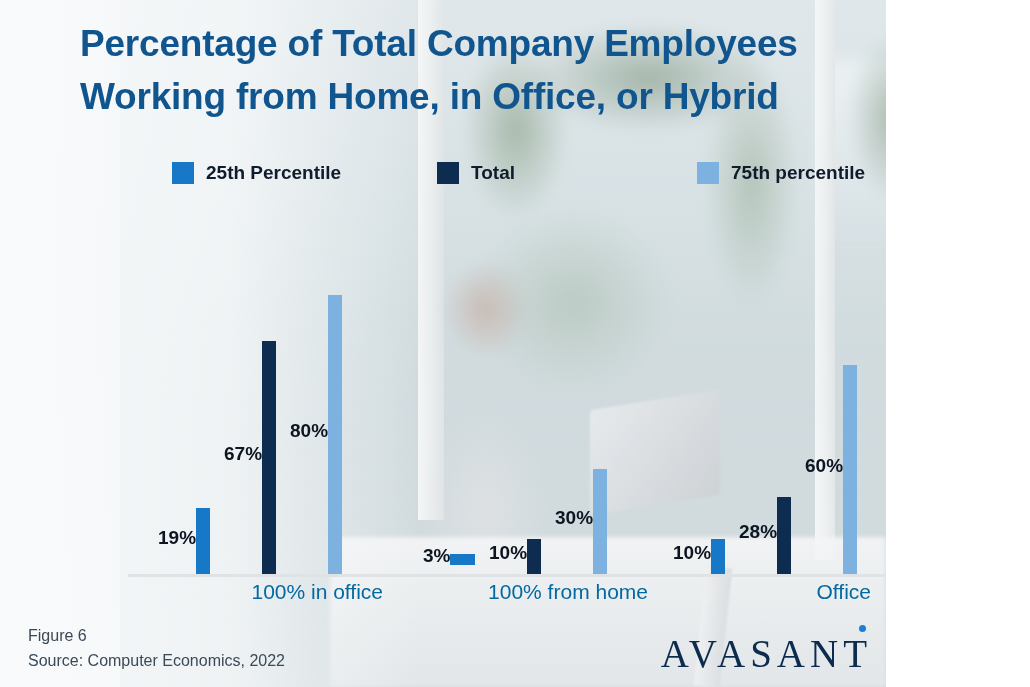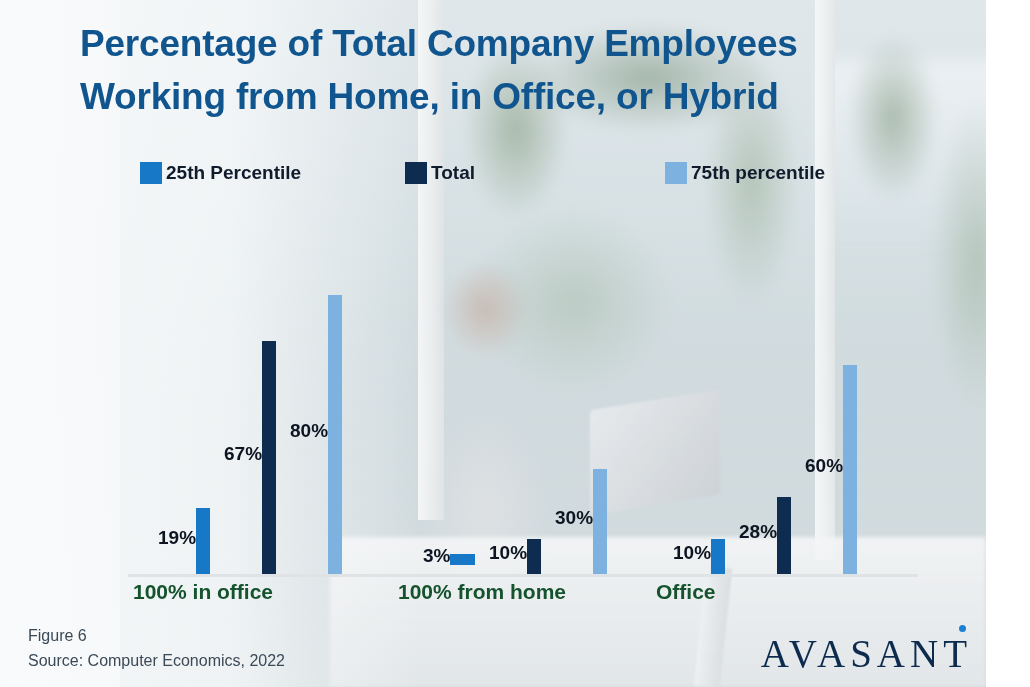--- a/index.html
+++ b/index.html
@@ -7,21 +7,21 @@
     padding: 0;
   }
   body {
     width: 1030px;
     height: 687px;
     font-family: "Liberation Sans", sans-serif;
     overflow: hidden;
   }
   .slide {
     position: relative;
-    width: 986px;
+    width: 886px;
     height: 687px;
     background: #dfe6ea;
     overflow: hidden;
   }
   
   .bg {
     position: absolute;
     inset: 0;
     background:
       linear-gradient(180deg, #cdd9de 0%, #c3d2d6 35%, #b9c8cd 60%, #aebfc4 100%);
@@ -127,21 +127,22 @@
     position: absolute;
     left: 130px;
     top: 162px;
     width: 770px;
     height: 34px;
   }
   .legend-item {
     position: absolute;
     display: flex;
     align-items: center;
-    gap: 4px;
+    gap: 12px;
+    margin-left: 32px;
   }
   .legend-item.i0 { left: 10px; }
   .legend-item.i1 { left: 275px; }
   .legend-item.i2 { left: 535px; }
   .legend-swatch {
     width: 22px;
     height: 22px;
   }
   .legend-label {
     color: #101b2c;
@@ -192,25 +193,25 @@
     font-weight: bold;
     margin-bottom: 7px;
     white-space: nowrap;
   }
   .bar {
     width: 52px;
   }
   .cat-label {
     position: absolute;
     top: 365px;
-    color: #14532d;
+    color: #0369a1;
     font-size: 21px;
-    font-weight: bold;
+    font-weight: normal;
     white-space: nowrap;
-    text-align: left;
+    text-align: right;
   }
 
   .figure-note {
     position: absolute;
     left: 28px;
     top: 624px;
     color: #3b4a57;
     font-size: 16px;
     line-height: 1.55;
   }

